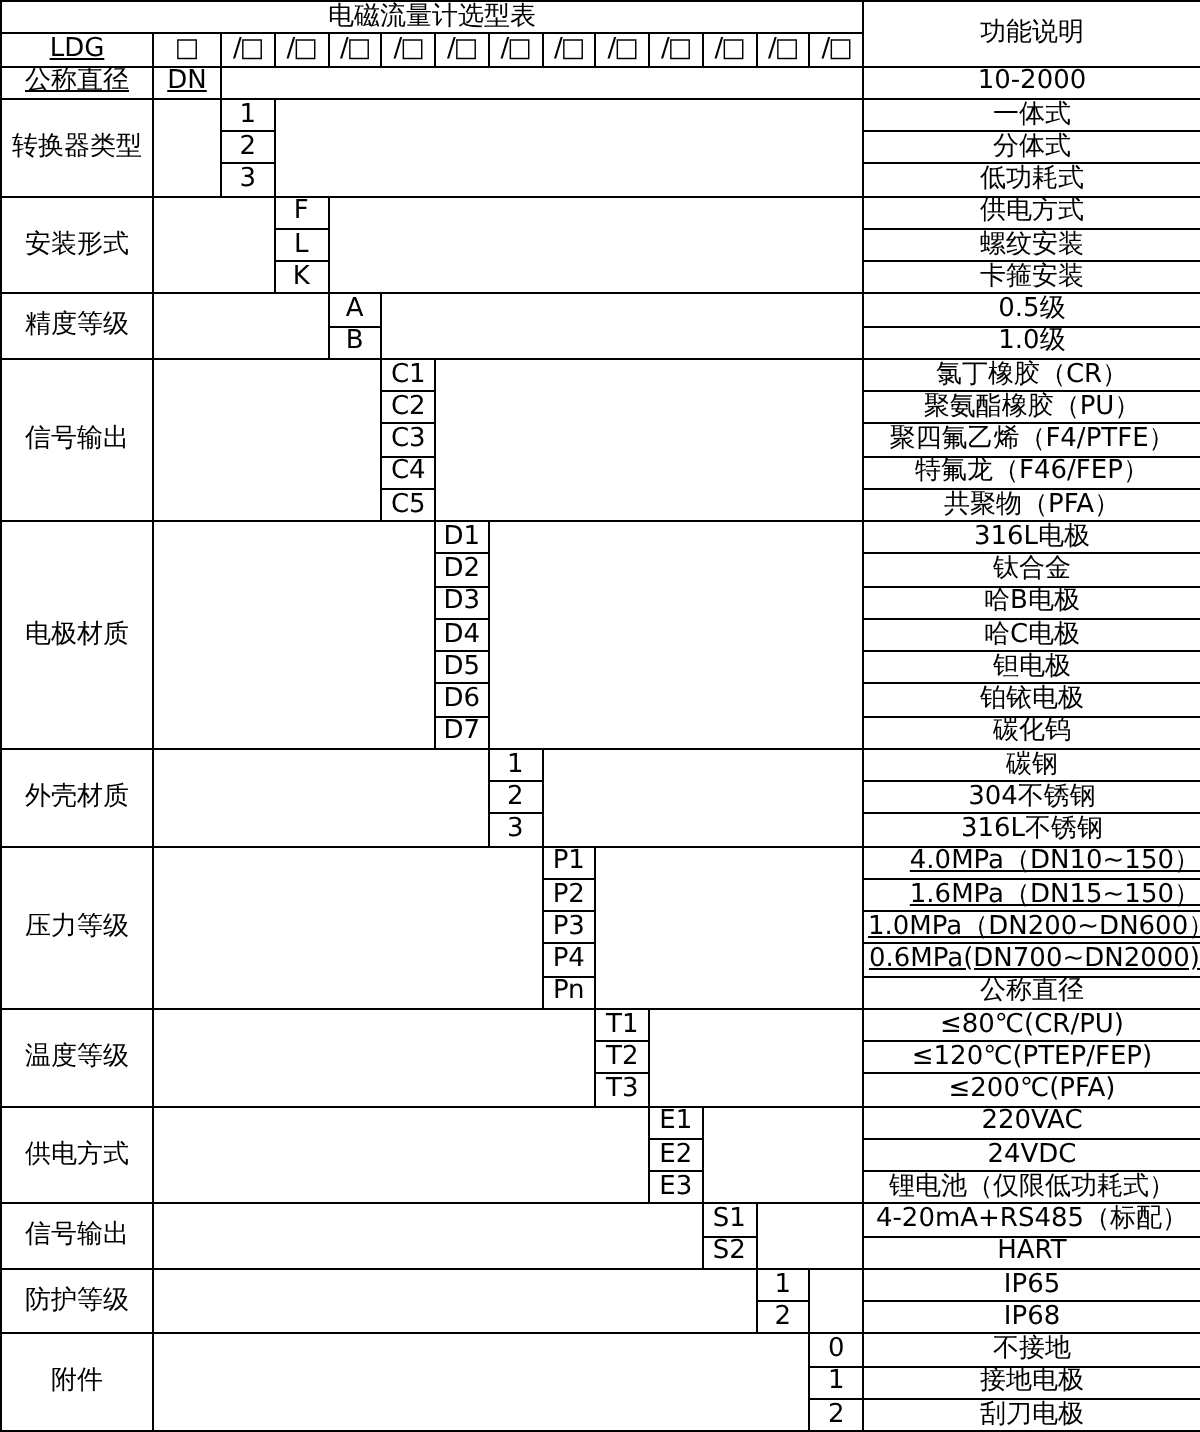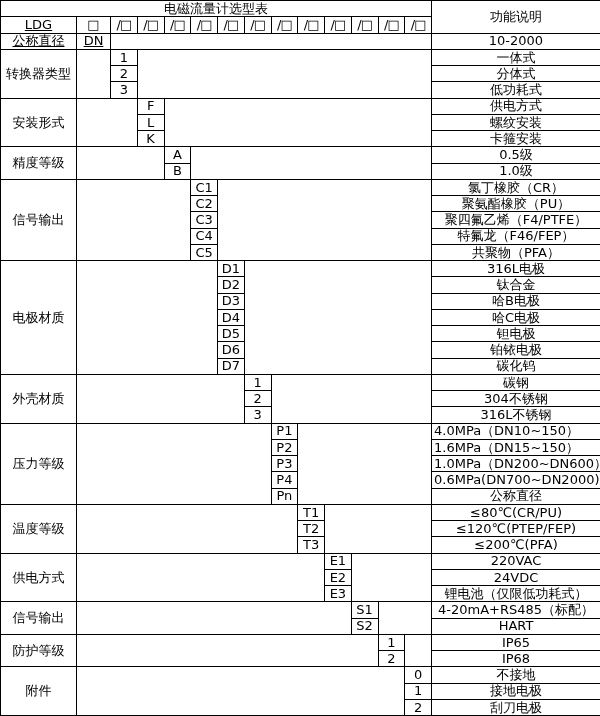--- a/index.html
+++ b/index.html
@@ -23,21 +23,21 @@
     white-space: nowrap;
     overflow: hidden;
   }
   td.title { font-size: 14px; }
   td.func-header { font-size: 14px; }
   td.cat-label { font-size: 13.5px; }
   td.ldg { text-align: left; padding-left: 8px; text-decoration: underline; }
   td.dn  { text-align: left; padding-left: 3px; text-decoration: underline; }
   td.code { font-size: 12.5px; }
   td.slot { font-size: 12px; letter-spacing: -1px; }
-  td.func.left { text-align: left; padding-left: 2px; }
+  td.func.left { text-align: right; padding-left: 2px; text-decoration: underline; }
 </style>
 </head>
 <body>
 
 <div id="page">
   <table class="sel">
     <colgroup>
       <col style="width:76px">
       <col style="width:34px">
       <col style="width:26.75px">

